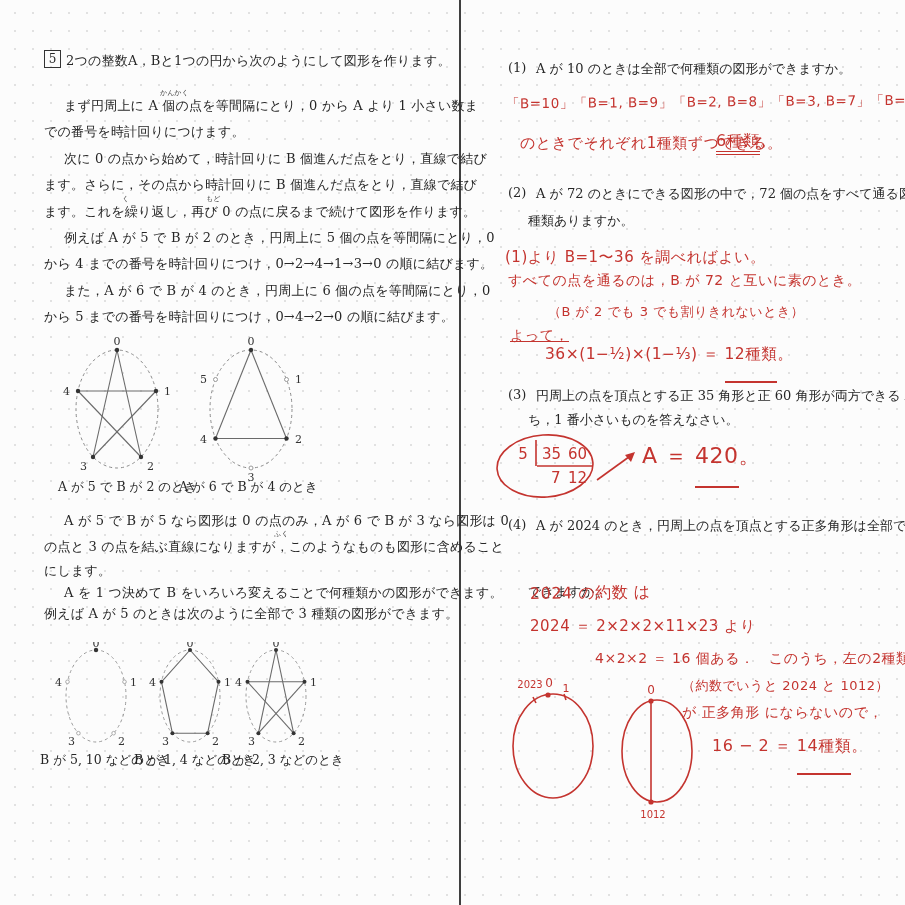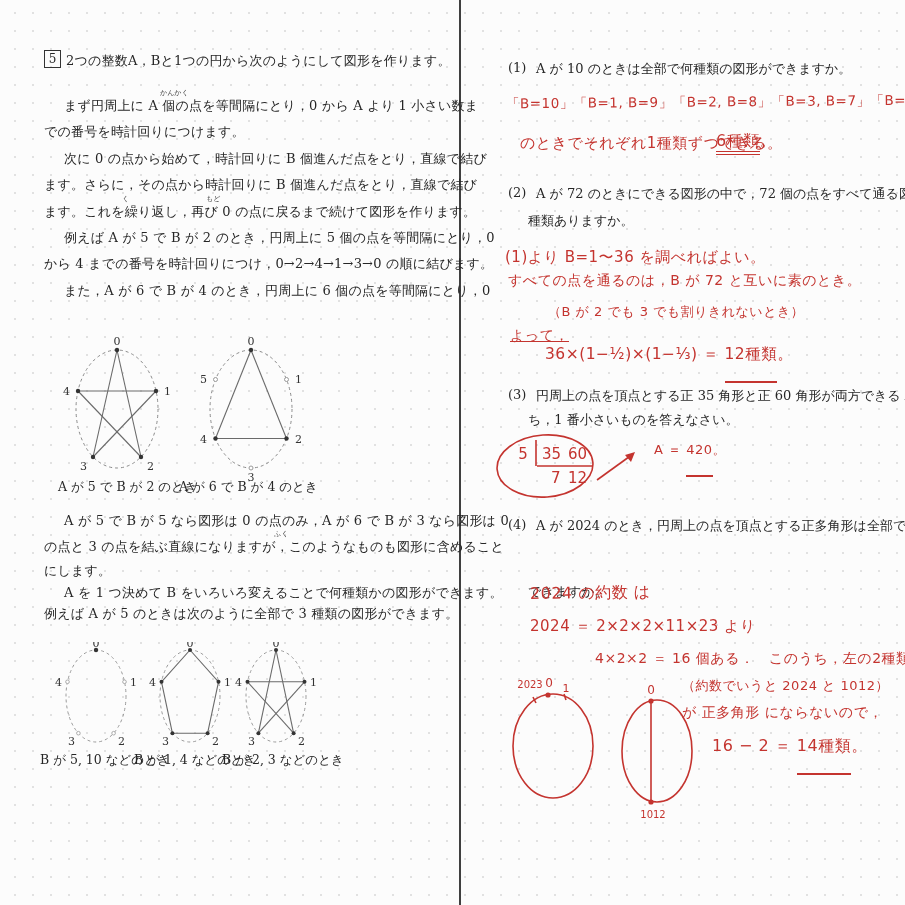--- a/index.html
+++ b/index.html
@@ -39,20 +39,21 @@
   <div class="ln" style="left:66px;top:52px;">2つの整数A，Bと1つの円から次のようにして図形を作ります。</div>
 
   <div class="ln ind" style="left:44px;top:97px;">まず円周上に A 個の点を等間隔にとり，0 から A より 1 小さい数ま</div>
   <div class="ln" style="left:44px;top:123px;">での番号を時計回りにつけます。</div>
   <div class="ln ind" style="left:44px;top:150px;">次に 0 の点から始めて，時計回りに B 個進んだ点をとり，直線で結び</div>
   <div class="ln" style="left:44px;top:176px;">ます。さらに，その点から時計回りに B 個進んだ点をとり，直線で結び</div>
   <div class="ln" style="left:44px;top:203px;">ます。これを繰り返し，再び 0 の点に戻るまで続けて図形を作ります。</div>
   <div class="ln ind" style="left:44px;top:229px;">例えば A が 5 で B が 2 のとき，円周上に 5 個の点を等間隔にとり，0</div>
   <div class="ln" style="left:44px;top:255px;">から 4 までの番号を時計回りにつけ，0→2→4→1→3→0 の順に結びます。</div>
   <div class="ln ind" style="left:44px;top:282px;">また，A が 6 で B が 4 のとき，円周上に 6 個の点を等間隔にとり，0</div>
+  <div class="ln" style="left:44px;top:308px;">から 5 までの番号を時計回りにつけ，0→4→2→0 の順に結びます。</div>
 
   <div class="ruby" style="left:160px;top:88px;">かんかく</div>
   <div class="ruby" style="left:122px;top:194px;">く</div>
   <div class="ruby" style="left:206px;top:194px;">もど</div>
   <div class="ruby" style="left:274px;top:529px;">ふく</div>
 
   <svg class="figsvg" style="left:58px;top:336px;" width="122" height="146">
     <ellipse cx="59" cy="73" rx="41" ry="59" fill="none" stroke="#8a8a8a" stroke-width="1" stroke-dasharray="3 3"></ellipse>
     <g stroke="#6a6a6a" stroke-width="1.1">
       <line x1="59" y1="14" x2="83" y2="121"></line>
@@ -195,21 +196,21 @@
     <g fill="#c4342f" font-family="DejaVu Sans, sans-serif" font-size="15">
       <text x="28" y="31" text-anchor="middle">5</text>
       <text x="47" y="31">35</text>
       <text x="73" y="31">60</text>
       <text x="56" y="55">7</text>
       <text x="73" y="55">12</text>
     </g>
     <line x1="102" y1="52" x2="138" y2="26" stroke="#c4342f" stroke-width="1.6"></line>
     <polygon points="140,24 130,27 136,34" fill="#c4342f"></polygon>
   </svg>
-  <div class="hw" style="left:642px;top:441px;font-size:13px;margin-left:12px;"><span>A ＝</span> <span class="u">420</span><span>。</span></div>
+  <div class="hw" style="left:642px;top:441px;font-size:22px;"><span>A ＝</span> <span class="u">420</span><span>。</span></div>
 
   <div class="q" style="left:508px;top:517px;">(4)</div>
   <div class="q" style="left:536px;top:517px;">A が 2024 のとき，円周上の点を頂点とする正多角形は全部で何種類</div>
   <div class="q" style="left:528px;top:541px;margin-top:42px;">できますか。</div>
   <div class="hw" style="left:530px;top:583px;font-size:16px;transform:rotate(-1deg);">2024 の約数 は</div>
   <div class="hw" style="left:530px;top:617px;">2024 ＝ 2×2×2×11×23 より</div>
   <div class="hw" style="left:595px;top:650px;font-size:14px;">4×2×2 ＝ 16 個ある．　このうち，左の2種類</div>
   <div class="hw" style="left:682px;top:677px;font-size:13px;">（約数でいうと 2024 と 1012）</div>
   <div class="hw" style="left:682px;top:704px;font-size:14px;">が 正多角形 にならないので，</div>
   <div class="hw" style="left:712px;top:736px;font-size:16px;"><span>16 − 2 ＝ </span><span class="u">14種類</span><span>。</span></div>

